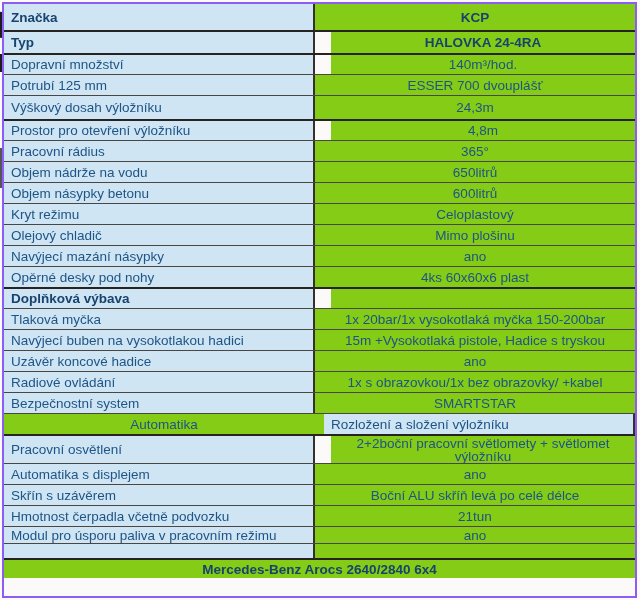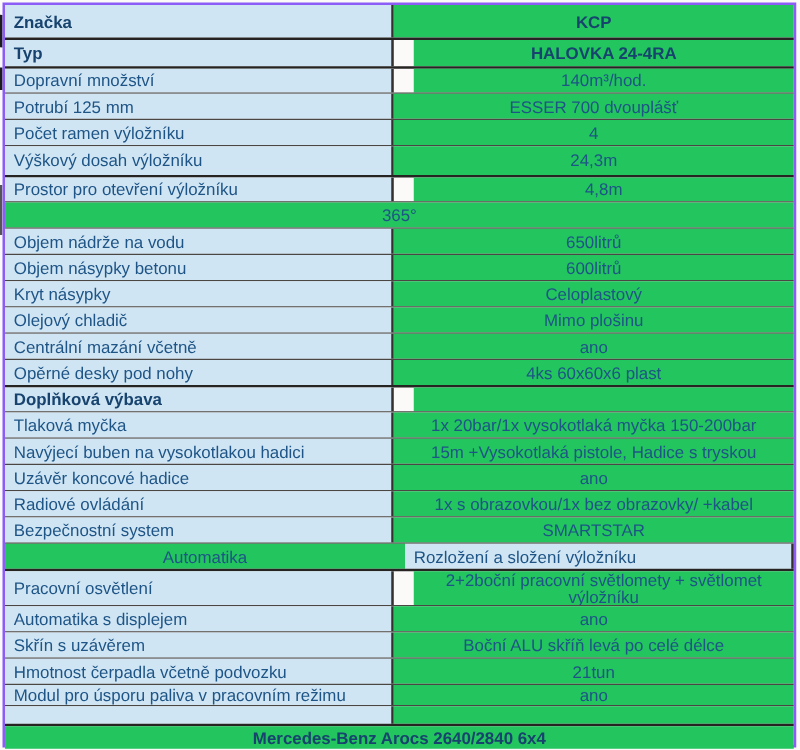--- a/index.html
+++ b/index.html
@@ -40,21 +40,21 @@
     overflow:hidden;white-space:nowrap;
   }
   .label{
     width:311px;flex:0 0 311px;
     background:#cfe5f3;
     border-right:2px solid #33302e;
     padding-left:7px;
   }
   .value{
     flex:1 1 auto;
-    background:#22c55e;
+    background:#84cc16;
     justify-content:center;text-align:center;
     padding:0 20px;
   }
   .bold .cell{font-weight:700;color:#17436e;}
   .wrap .value{white-space:normal;}
 </style>
 </head>
 <body>
 
 <div class="page">
@@ -77,61 +77,58 @@
     <div class="row bt2">
       <div class="cell label">Dopravní množství</div>
       <div class="cell value">140m³/hod.</div>
     </div>
 
     <div class="row">
       <div class="cell label">Potrubí 125 mm</div>
       <div class="cell value">ESSER 700 dvouplášť</div>
     </div>
 
-    <div class="row">
-      <div class="cell label">Počet ramen výložníku</div>
-      <div class="cell value">4</div>
-    </div>
 
     <div class="row h24">
       <div class="cell label">Výškový dosah výložníku</div>
       <div class="cell value">24,3m</div>
     </div>
 
     <div class="row bt2">
       <div class="cell label">Prostor pro otevření výložníku</div>
       <div class="cell value">4,8m</div>
     </div>
 
     <div class="row">
+      <div class="cell label">Pracovní rádius</div>
       <div class="cell value">365°</div>
     </div>
 
     <div class="row">
       <div class="cell label">Objem nádrže na vodu</div>
       <div class="cell value">650litrů</div>
     </div>
 
     <div class="row">
       <div class="cell label">Objem násypky betonu</div>
       <div class="cell value">600litrů</div>
     </div>
 
     <div class="row">
-      <div class="cell label">Kryt násypky</div>
+      <div class="cell label">Kryt režimu</div>
       <div class="cell value">Celoplastový</div>
     </div>
 
     <div class="row">
       <div class="cell label">Olejový chladič</div>
       <div class="cell value">Mimo plošinu</div>
     </div>
 
     <div class="row">
-      <div class="cell label">Centrální mazání včetně</div>
+      <div class="cell label">Navýjecí mazání násypky</div>
       <div class="cell value">ano</div>
     </div>
 
     <div class="row">
       <div class="cell label">Opěrné desky pod nohy</div>
       <div class="cell value">4ks 60x60x6 plast</div>
     </div>
 
     <div class="row bold bt2">
       <div class="cell label">Doplňková výbava</div>

